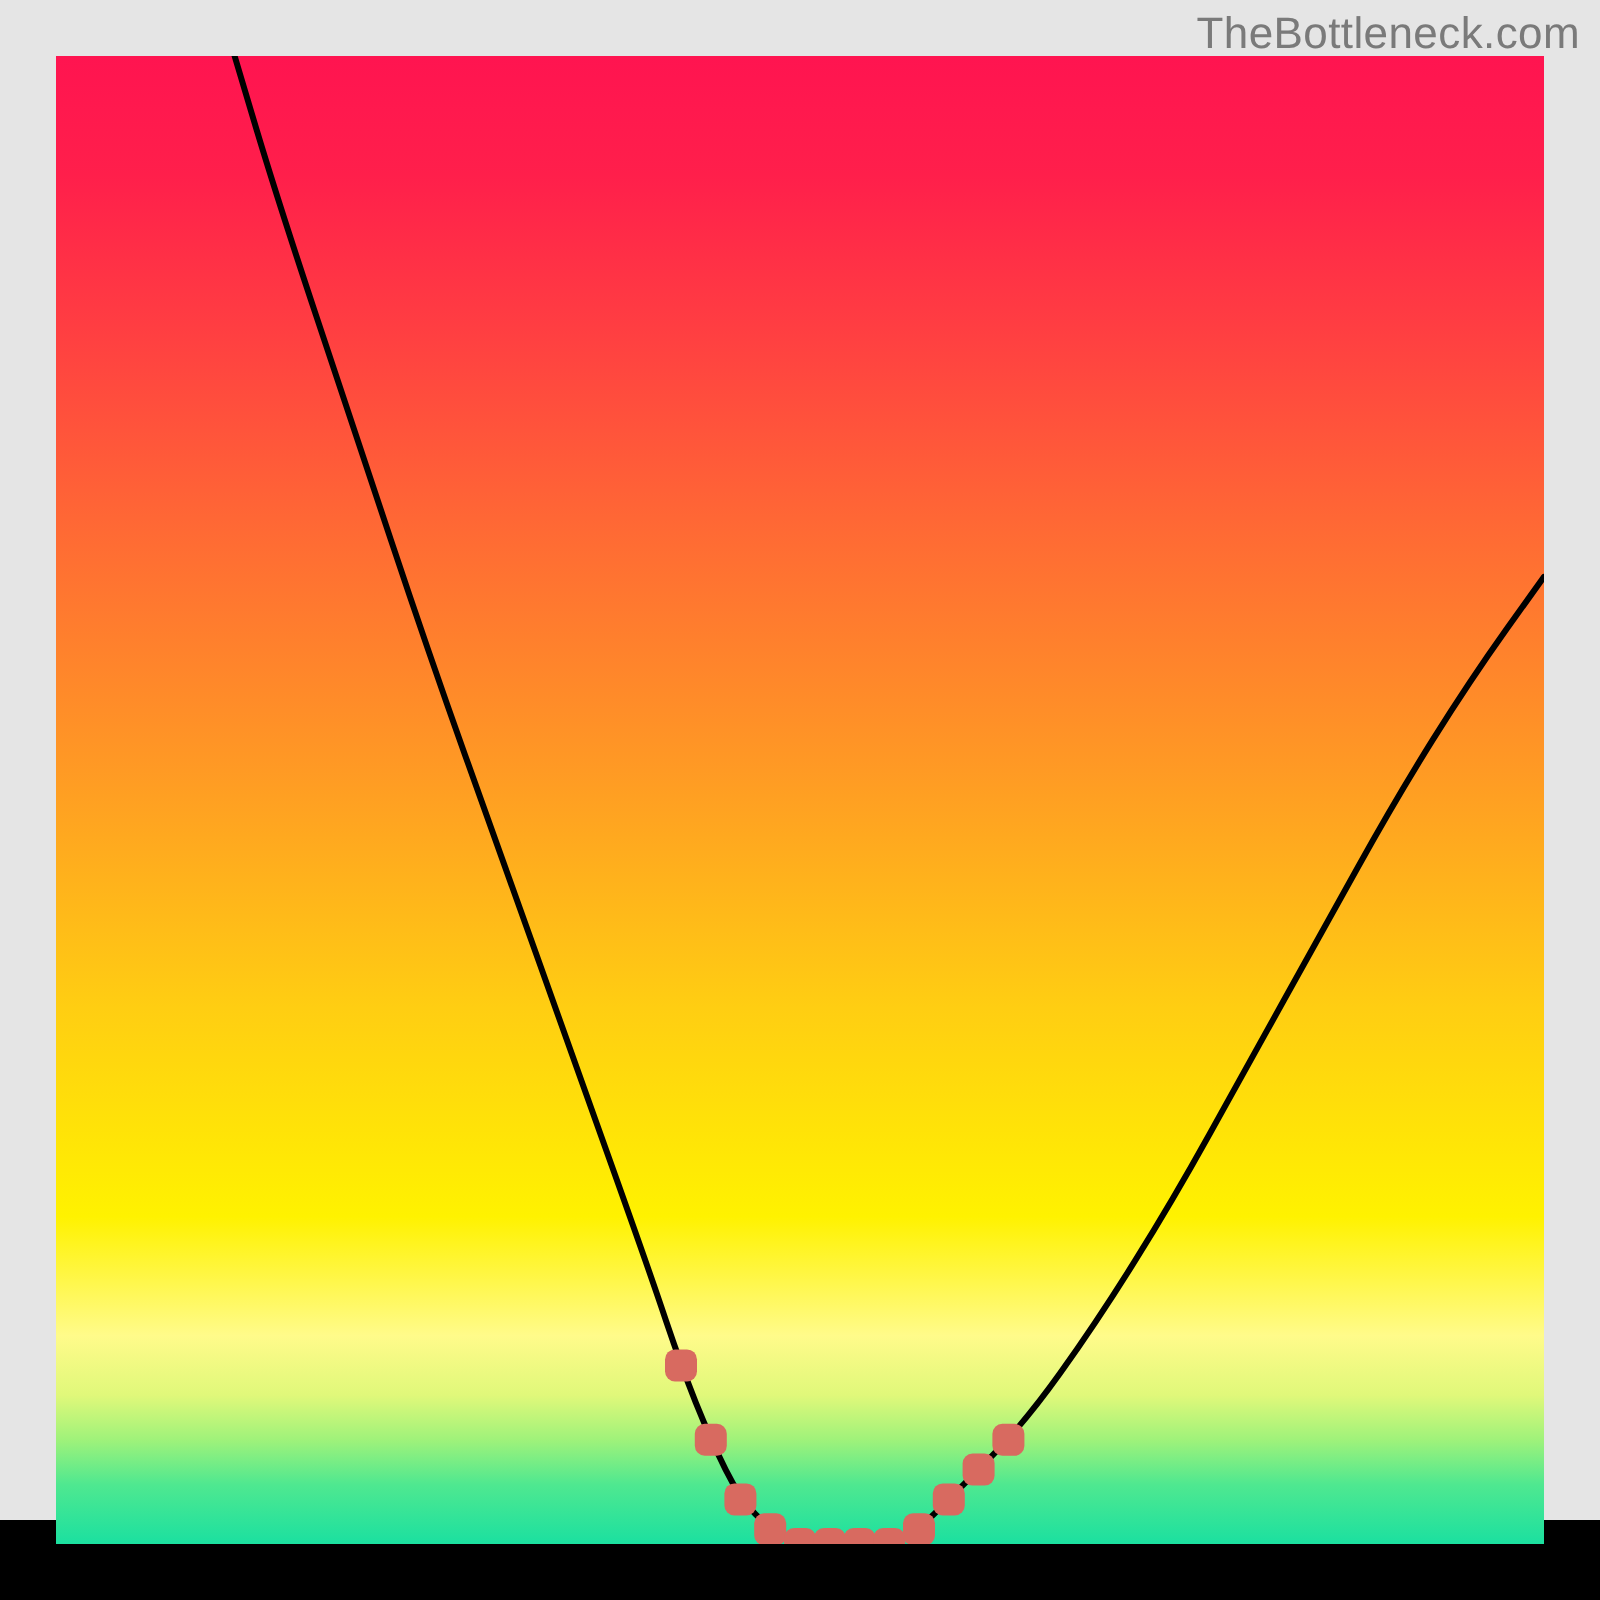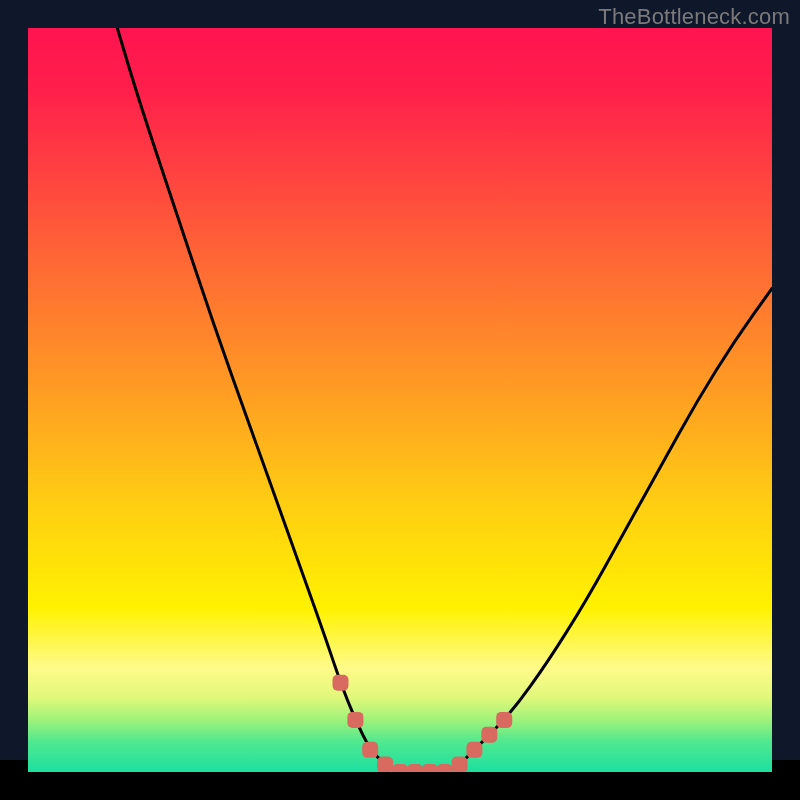--- a/index.html
+++ b/index.html
@@ -10,21 +10,21 @@
     background: #000;
     overflow: hidden;
     font-family: Arial, Helvetica, sans-serif;
   }
   .frame {
     position: absolute;
     left: 0;
     top: 0;
     width: 800px;
     height: 760px;
-    background: #0f172a;
+    background: #e5e5e5;
   }
   .plot {
     position: absolute;
     left: 28px;
     top: 28px;
     width: 744px;
     height: 744px;
     background: linear-gradient(
       to bottom,
       #ff1450 0%,

